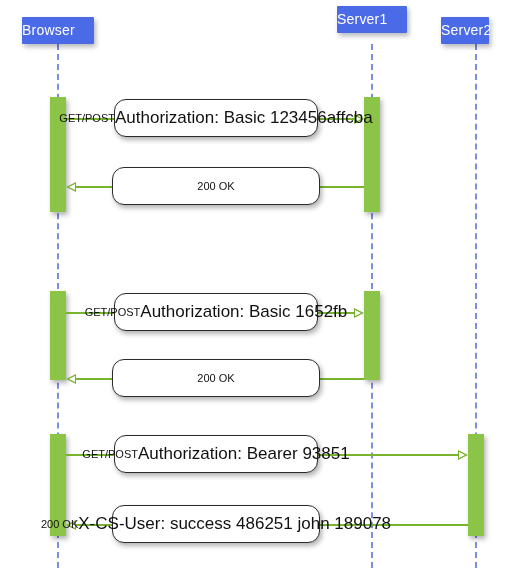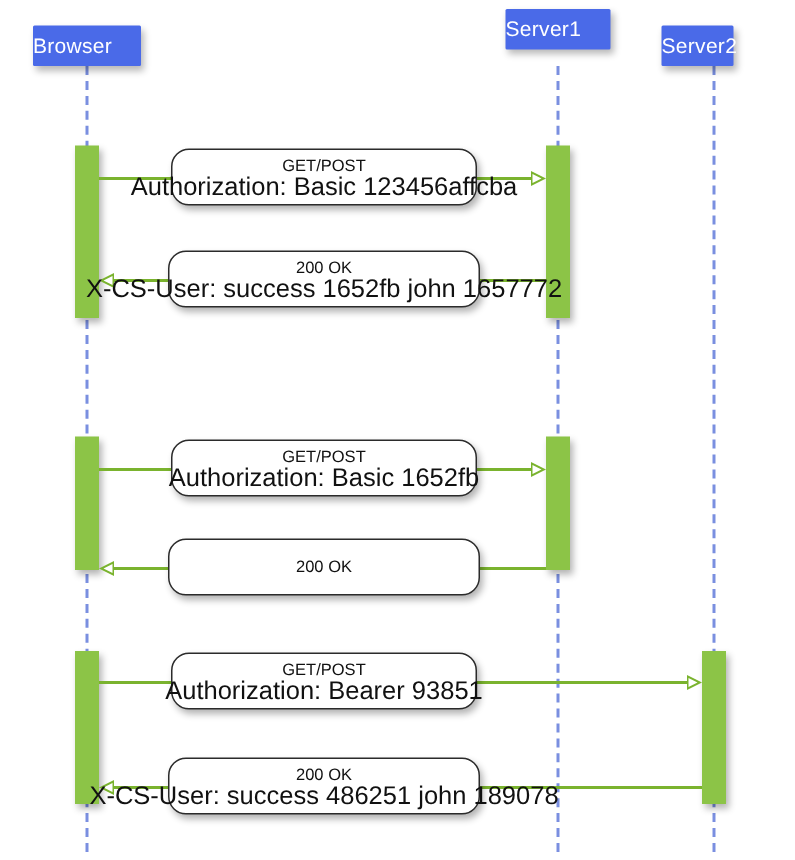--- a/index.html
+++ b/index.html
@@ -54,21 +54,21 @@
 
   
   .msg-box {
     position: absolute;
     background: #ffffff;
     border: 1px solid #2b2b2b;
     border-radius: 12px;
     box-shadow: 2px 3px 5px rgba(0,0,0,0.30);
     box-sizing: border-box;
     display: flex;
-    flex-direction: column;
+    flex-direction: row;
     align-items: center;
     justify-content: center;
     z-index: 5;
   }
   .msg-line1 {
     font-size: 11px;
     color: #111111;
     line-height: 14px;
     white-space: nowrap;
   }
@@ -139,21 +139,20 @@
     <div class="msg-box" style="left: 114px; top: 99px; width: 204px; height: 38px;">
       <div class="msg-line1">GET/POST</div>
       <div class="msg-line2">Authorization: Basic 123456affcba</div>
     </div>
     <div class="arrow-line" style="left: 320px; top: 186px; width: 44px;"></div>
     <div class="arrow-line" style="left: 75px; top: 186px; width: 37px;"></div>
     <div class="arrow-head left" style="left: 66px; top: 182px;"></div>
     <div class="arrow-head-inner left" style="left: 69px; top: 184px;"></div>
     <div class="msg-box" style="left: 112px; top: 167px; width: 208px; height: 38px;">
       <div class="msg-line1">200 OK</div>
-      <div class="msg-line2">X-CS-User: success 1652fb john 1657772</div>
     </div>
     <div class="arrow-line" style="left: 66px; top: 312px; width: 48px;"></div>
     <div class="arrow-line" style="left: 318px; top: 312px; width: 37px;"></div>
     <div class="arrow-head right" style="left: 354px; top: 308px;"></div>
     <div class="arrow-head-inner right" style="left: 355px; top: 310px;"></div>
     <div class="msg-box" style="left: 114px; top: 293px; width: 204px; height: 38px;">
       <div class="msg-line1">GET/POST</div>
       <div class="msg-line2">Authorization: Basic 1652fb</div>
     </div>
     <div class="arrow-line" style="left: 320px; top: 378px; width: 44px;"></div>

